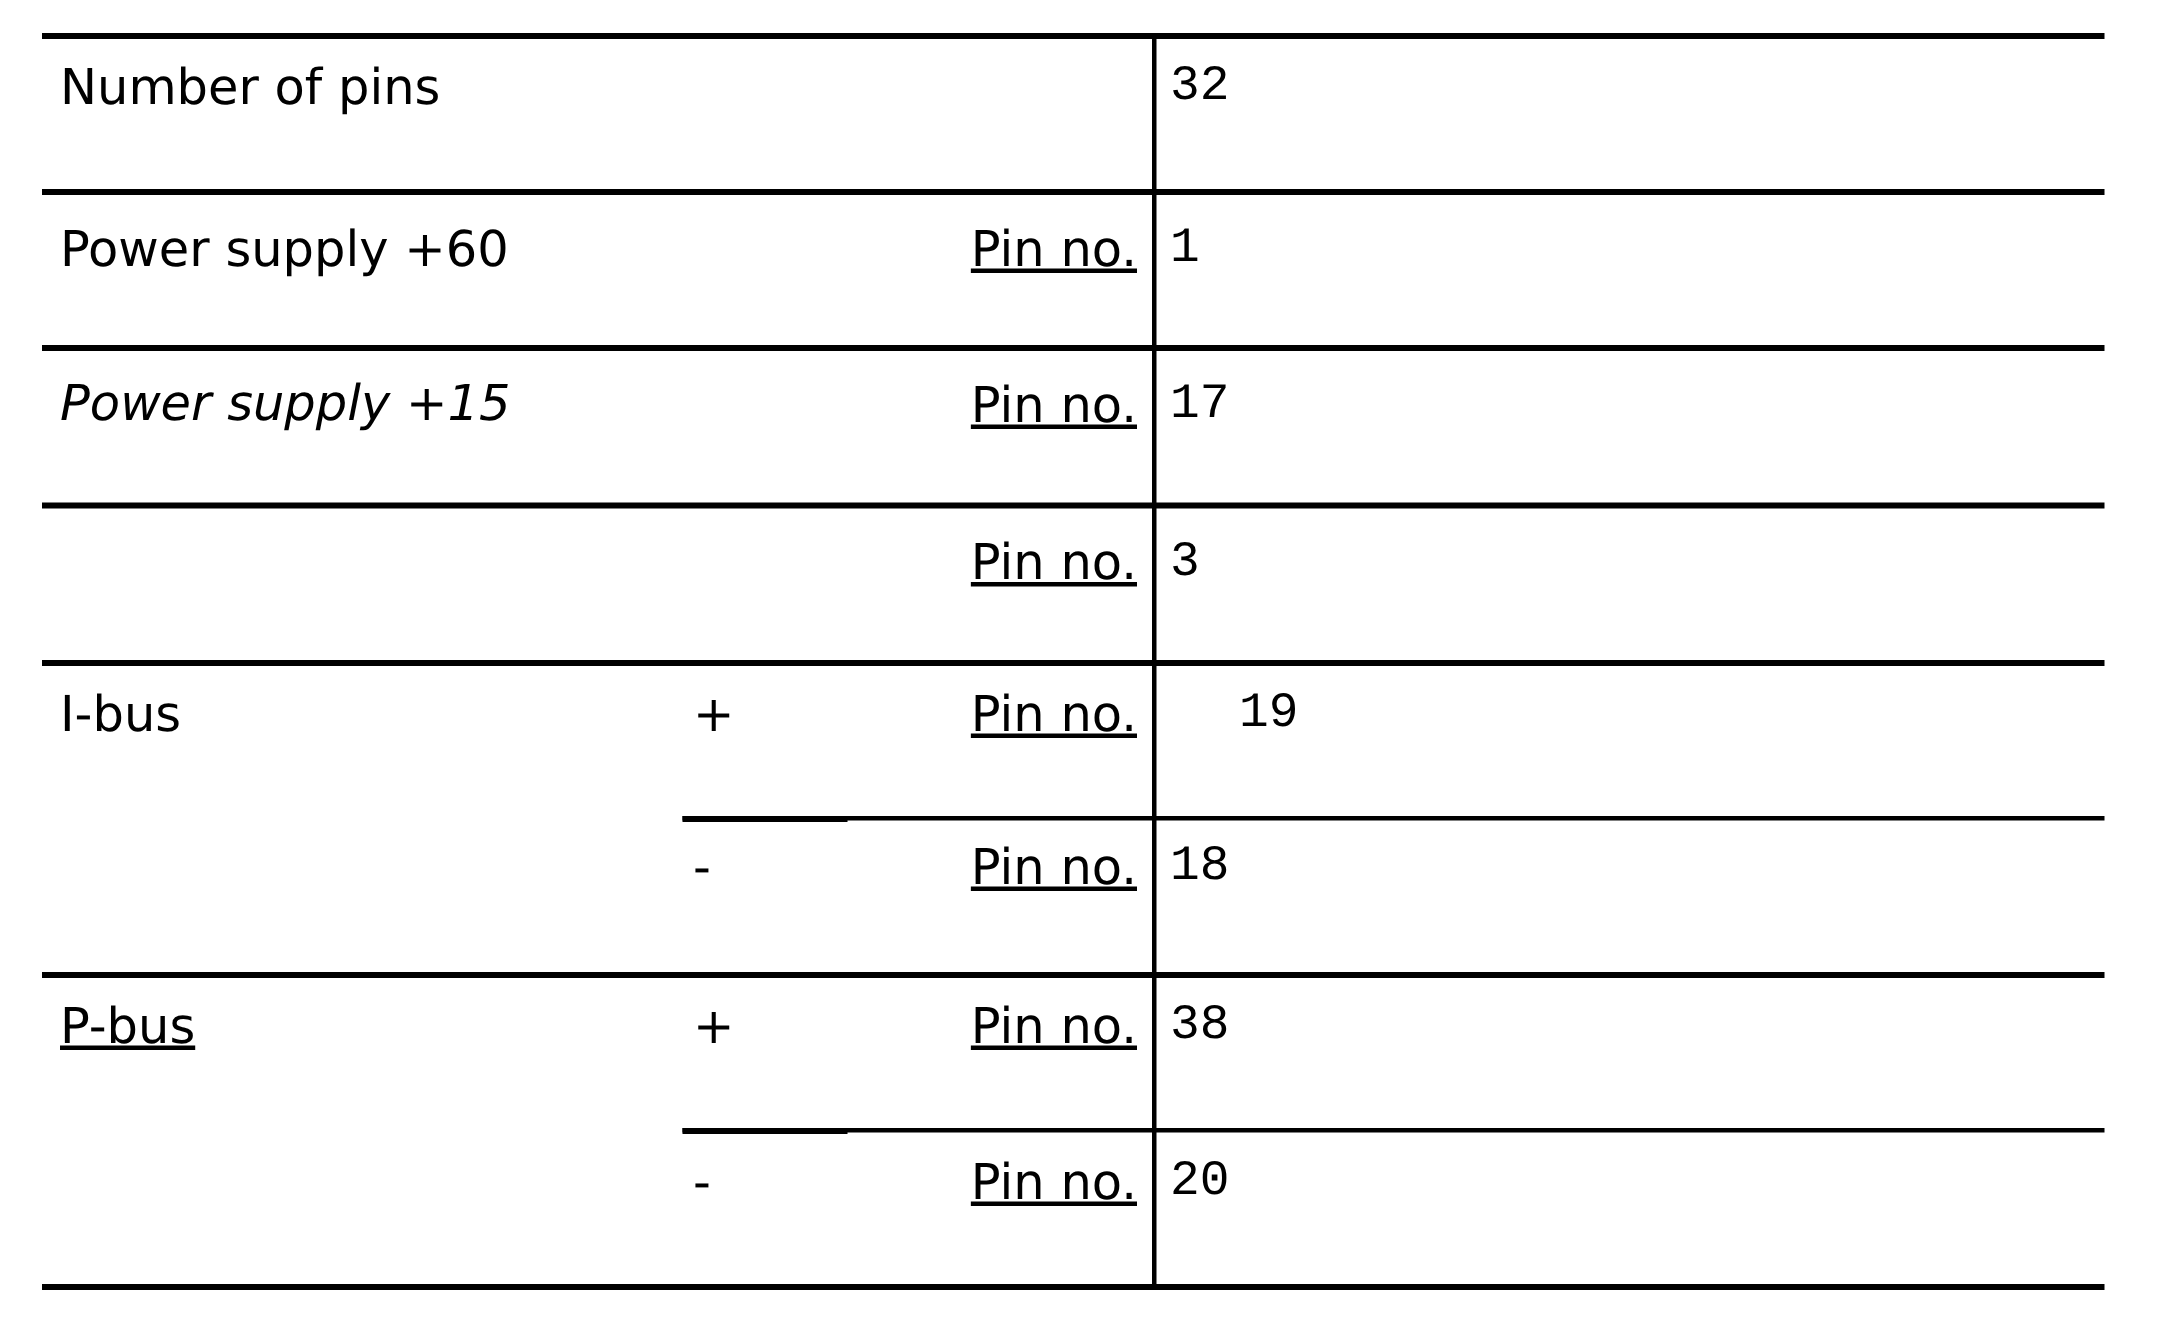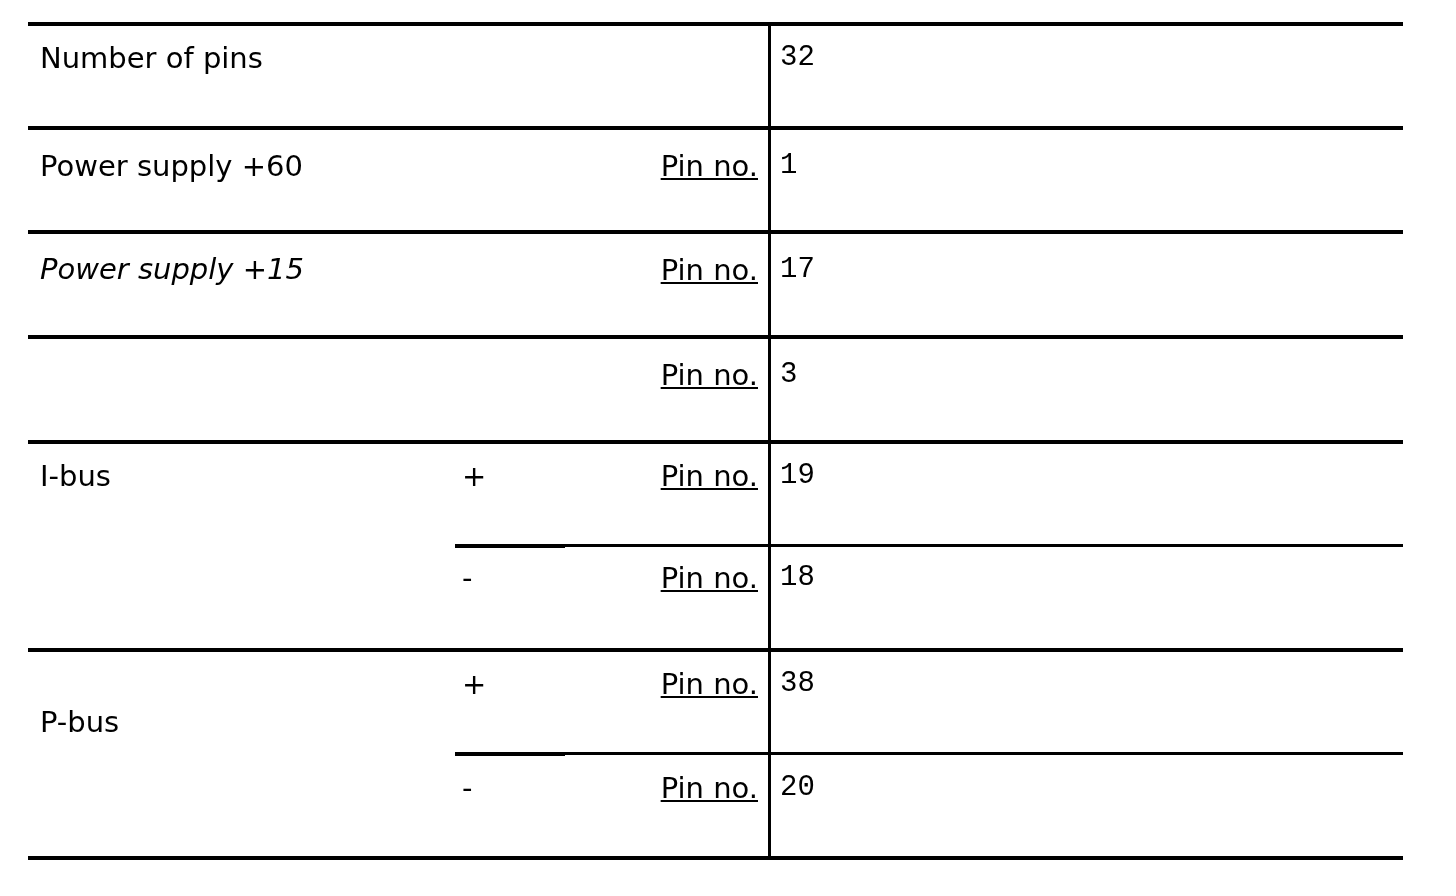--- a/index.html
+++ b/index.html
@@ -37,21 +37,21 @@
     background: #000000;
     width: 3px;
     left: 740px;
     top: 0px;
     height: 838px;
   }
 
   
   .cell {
     position: absolute;
-    font-size: 29px;
+    font-size: 33px;
     line-height: 32px;
     white-space: nowrap;
   }
   .cell.name   { left: 12px; }
   .cell.sign   { left: 434px; }
   .cell.pinlbl { left: 430px; width: 300px; text-align: right; text-decoration: underline; }
   .cell.value  { left: 752px; font-family: Liberation Mono, monospace; }
 </style>
 </head>
 <body>
@@ -93,27 +93,27 @@
   <div class="cell name" style="top:231px;font-style:italic;">Power supply +15</div>
   <div class="cell pinlbl" style="top:232px;">Pin no.</div>
   <div class="cell value" style="top:232px;">17</div>
 
   <div class="cell pinlbl" style="top:337px;">Pin no.</div>
   <div class="cell value" style="top:337px;">3</div>
 
   <div class="cell name" style="top:438px;">I-bus</div>
   <div class="cell sign" style="top:438px;">+</div>
   <div class="cell pinlbl" style="top:438px;">Pin no.</div>
-  <div class="cell value" style="top:438px;">19</div>
+  <div class="cell value" style="top:438px;margin-left:46px;">19</div>
 
   <div class="cell sign" style="top:540px;">-</div>
   <div class="cell pinlbl" style="top:540px;">Pin no.</div>
   <div class="cell value" style="top:540px;">18</div>
 
-  <div class="cell name" style="top:684px;">P-bus</div>
+  <div class="cell name" style="top:646px;text-decoration:underline;">P-bus</div>
   <div class="cell sign" style="top:646px;">+</div>
   <div class="cell pinlbl" style="top:646px;">Pin no.</div>
   <div class="cell value" style="top:646px;">38</div>
 
   <div class="cell sign" style="top:750px;">-</div>
   <div class="cell pinlbl" style="top:750px;">Pin no.</div>
   <div class="cell value" style="top:750px;">20</div>
 
 </div>
 

